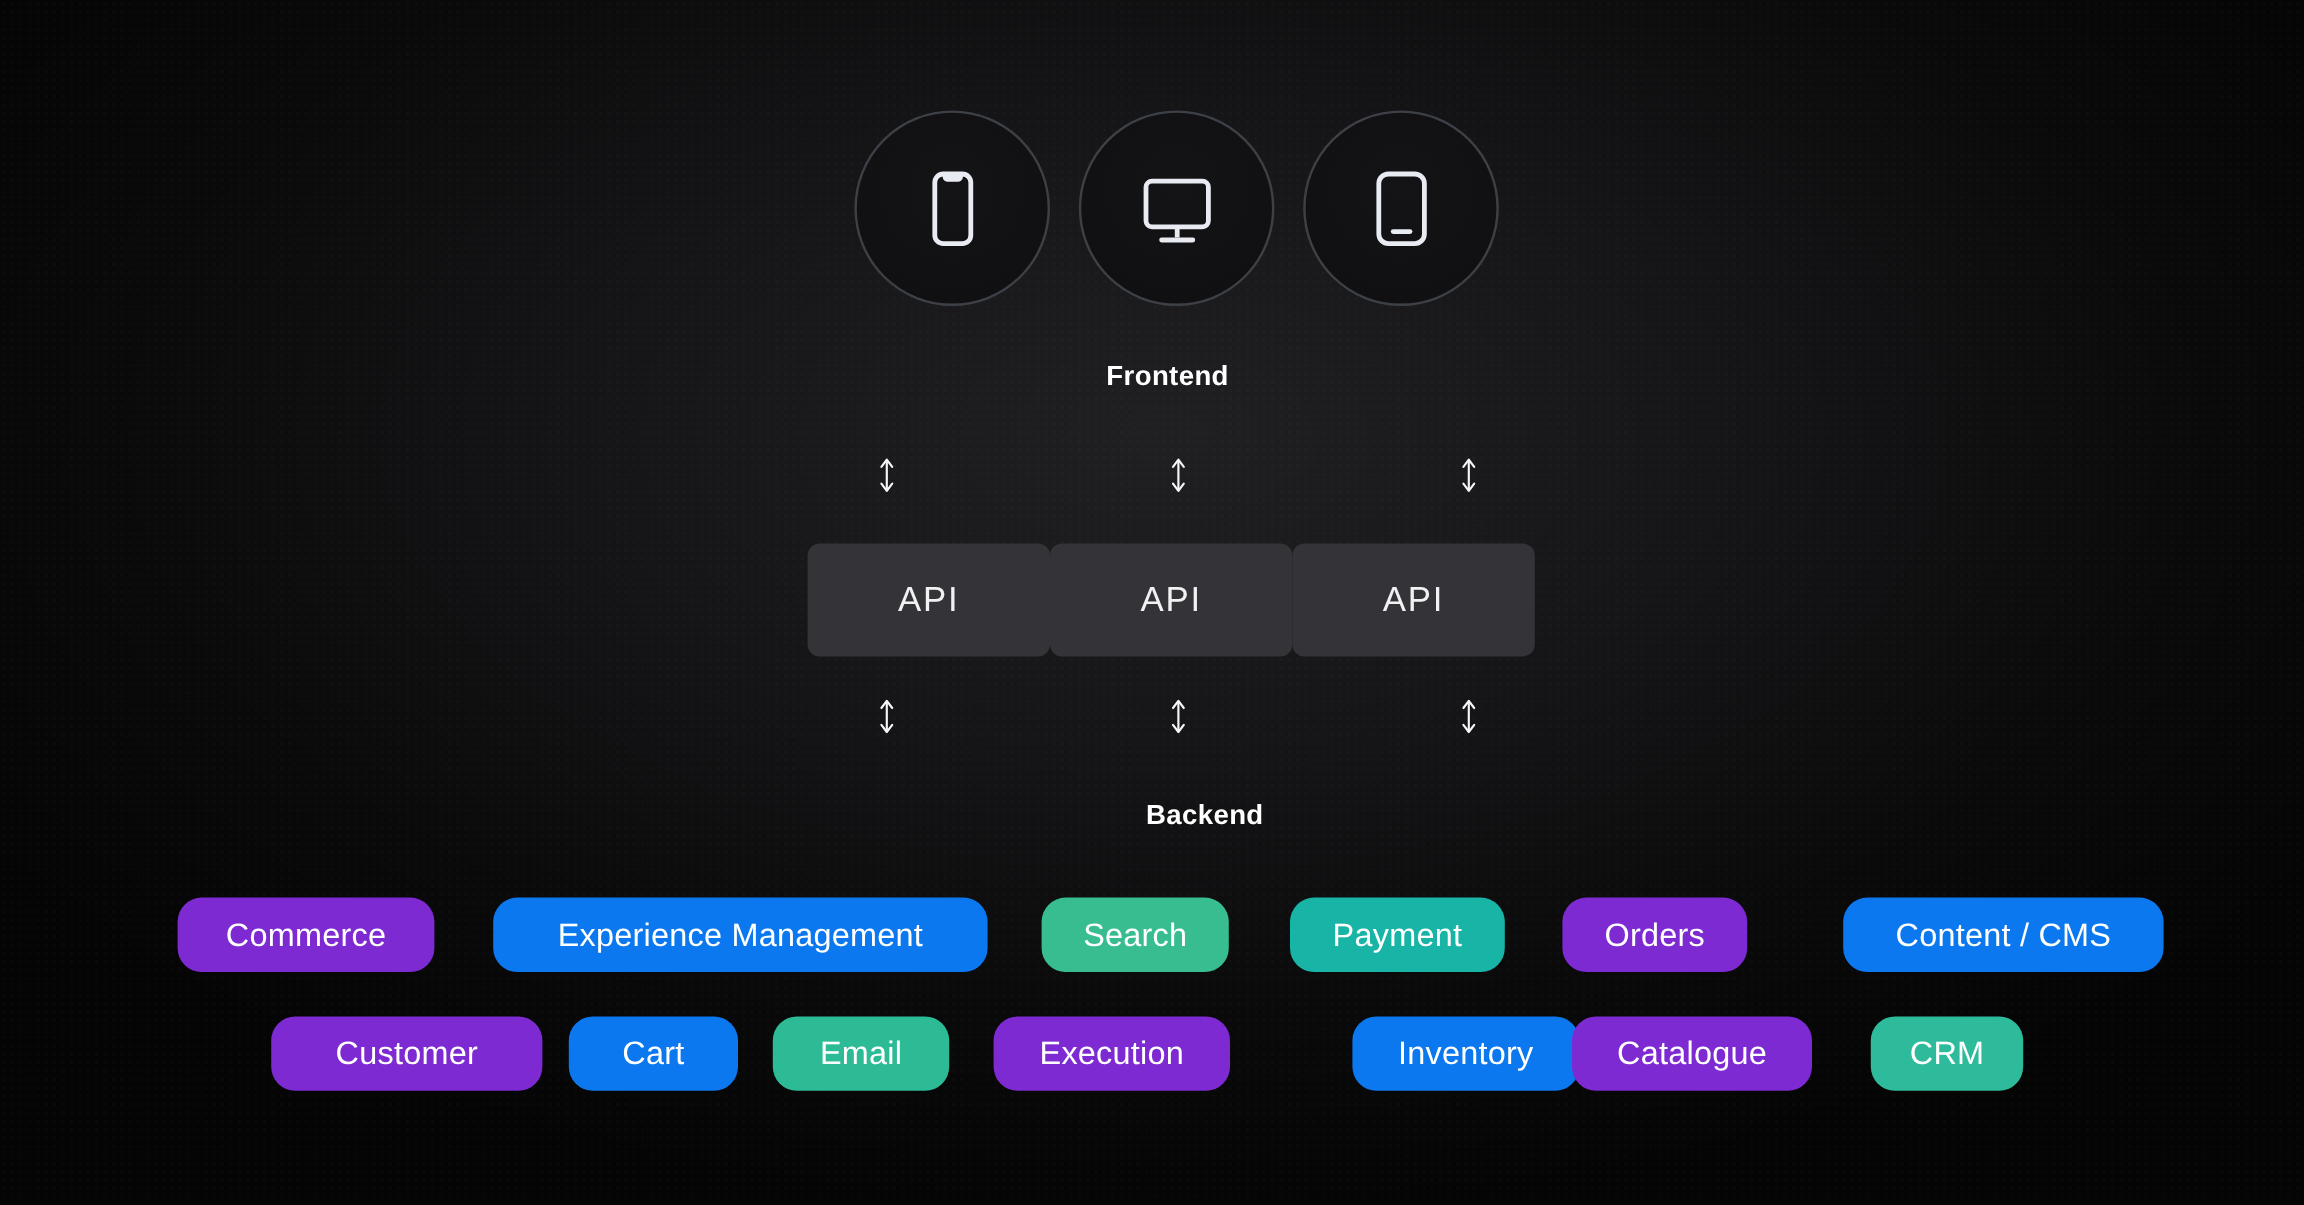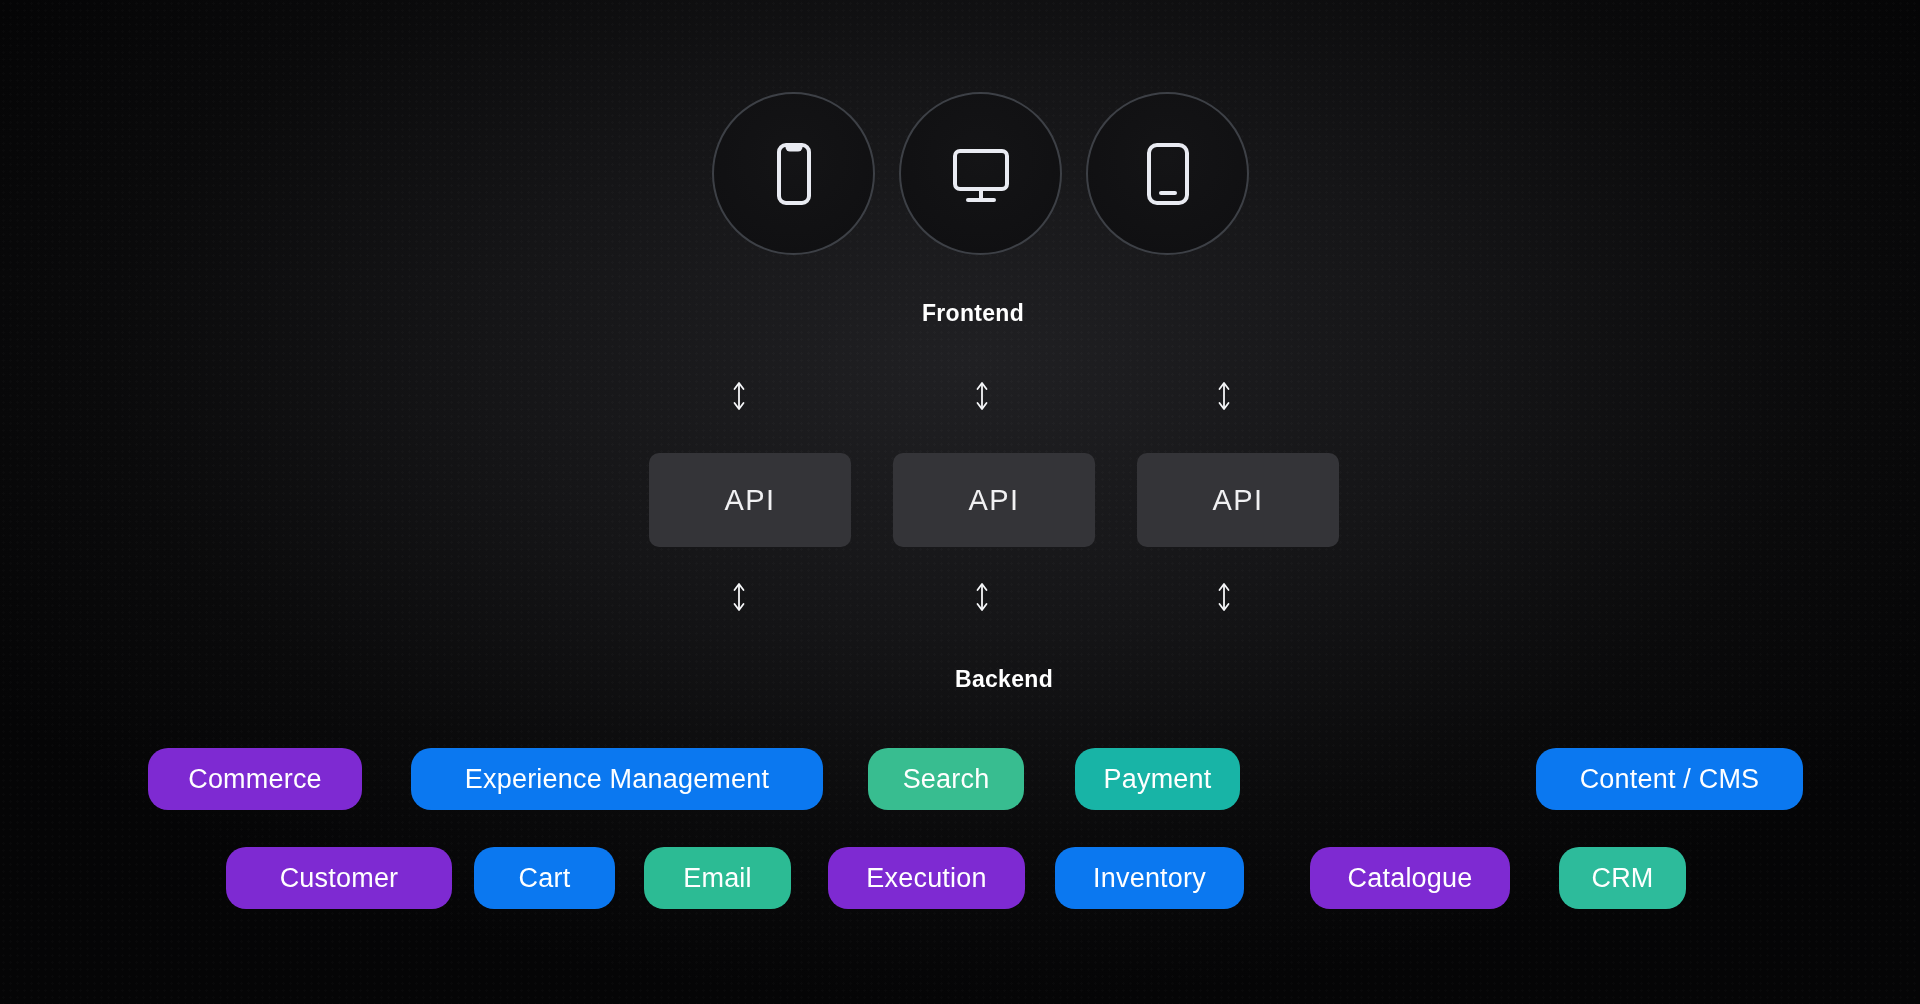--- a/index.html
+++ b/index.html
@@ -59,24 +59,23 @@
   .arrow svg { display: block; }
   .arrow path, .arrow line {
     stroke: #f5f6f8;
     stroke-width: 1.8;
     fill: none;
     stroke-linecap: round;
     stroke-linejoin: round;
   }
   .api-row {
     position: absolute;
-    left: 624px;
+    left: 648px;
     top: 453px;
     display: flex;
-    gap: 42px;
     padding-left: 25px;
   }
   .api-box {
     width: 202px;
     height: 94px;
     border-radius: 10px;
     background: #343438;
     display: flex;
     align-items: center;
     justify-content: center;
@@ -176,24 +175,25 @@
         <path d="M4.5 11 L9 5 L13.5 11"></path>
         <path d="M4.5 25 L9 31 L13.5 25"></path>
       </svg>
   </div>
 
   <div class="tier-label" style="left: 1004px; top: 666px; text-align: right;">Backend</div>
 
   <div class="pill" style="left: 148px; top: 748px; width: 214px; background: rgb(126, 42, 210);">Commerce</div>
   <div class="pill" style="left: 411px; top: 748px; width: 412px; background: rgb(11, 120, 240);">Experience Management</div>
   <div class="pill" style="left: 868px; top: 748px; width: 156px; background: rgb(56, 189, 144);">Search</div>
-  <div class="pill" style="left: 1075px; top: 748px; width: 165px; background: rgb(24, 180, 166);">Payment</div>
+  <div class="pill" style="left: 1075px; top: 748px; width: 179px; background: rgb(24, 180, 166);">Payment</div>
+  <div class="pill" style="left: 1302px; top: 748px; width: 154px; background: rgb(126, 42, 210);">Orders</div>
   <div class="pill" style="left: 1505px; top: 748px; width: 267px; background: rgb(11, 120, 240); margin-left: 31px;">Content / CMS</div>
 
   <div class="pill" style="left: 226px; top: 847px; width: 226px; background: rgb(126, 42, 210);">Customer</div>
   <div class="pill" style="left: 474px; top: 847px; width: 141px; background: rgb(11, 120, 240);">Cart</div>
   <div class="pill" style="left: 644px; top: 847px; width: 147px; background: rgb(44, 187, 148);">Email</div>
   <div class="pill" style="left: 828px; top: 847px; width: 197px; background: rgb(126, 42, 210);">Execution</div>
-  <div class="pill" style="left: 1055px; top: 847px; width: 189px; background: rgb(11, 120, 240);">Inventory</div>
+  <div class="pill" style="left: 1127px; top: 847px; width: 189px; background: rgb(11, 120, 240);">Inventory</div>
   <div class="pill" style="left: 1310px; top: 847px; width: 200px; background: rgb(126, 42, 210);">Catalogue</div>
   <div class="pill" style="left: 1559px; top: 847px; width: 127px; background: rgb(45, 187, 155);">CRM</div>
 
 </div>
 
 </body></html>

